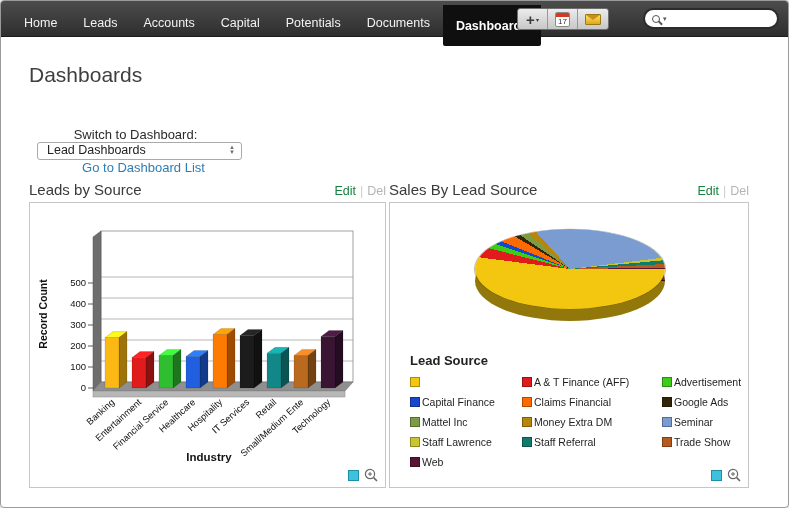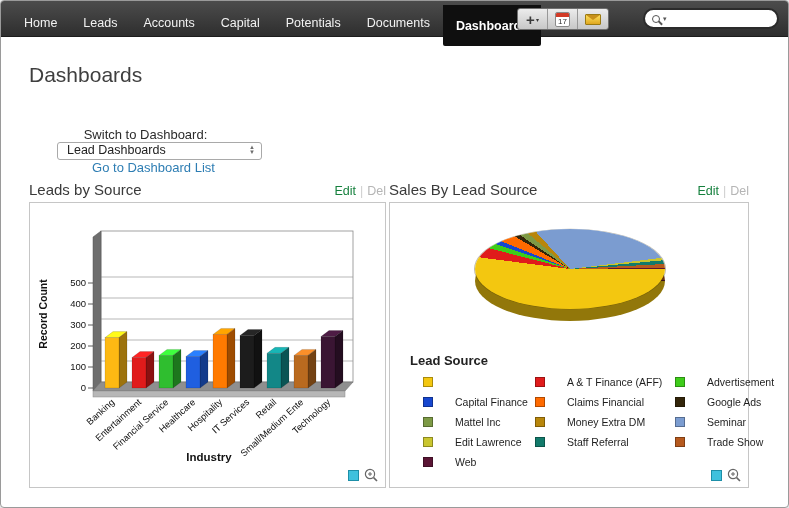--- a/index.html
+++ b/index.html
@@ -51,21 +51,21 @@
   .mag { width: 8px; height: 8px; border: 1.5px solid #555; border-radius: 50%; position: relative; flex: none; }
   .mag::after { content: ''; position: absolute; width: 5px; height: 1.5px; background: #555;
     transform: rotate(45deg); right: -4px; bottom: -2px; }
   .search-caret { font-size: 7px; color: #555; flex: none; }
   .search input { border: none; outline: none; background: transparent; flex: 1; min-width: 0; font-size: 11px; color: #222; }
   
   .page-title { position: absolute; left: 28px; top: 62px; font-size: 21px; color: #3f3f3f; }
   .switch-row { position: absolute; left: 28px; top: 126px; height: 28px; display: flex; align-items: center; flex-direction: column; }
   .switch-label { font-size: 13px; color: #2b2b2b; }
   .select {
-    margin-left: 28px; width: 205px; height: 26px; background: #fff;
+    margin-left: 8px; width: 205px; height: 26px; background: #fff;
     border: 1px solid #a9a9a9; border-radius: 3px; display: flex; align-items: center;
     padding: 0 6px 2px 9px; cursor: pointer;
   }
   .select-value { flex: 1; font-size: 12.5px; color: #222; }
   .stepper { display: flex; flex-direction: column; align-items: center; }
   .stepper i { font-style: normal; font-size: 6px; line-height: 5px; color: #6d6d6d; }
   .goto-link { margin-left: 16px; font-size: 13px; color: #2d7db3; text-decoration: none; cursor: pointer; }
   
   .widget-head { position: absolute; top: 180px; display: flex; align-items: baseline; }
   .w-title { font-size: 15px; color: #3a3a3a; flex: 1; }
@@ -82,21 +82,21 @@
   .legend-sq { width: 11px; height: 11px; background: #3fc1dd; border: 1px solid #1d8fa8; display: block; cursor: pointer; }
   
   .pie-wrap { position: absolute; left: 85px; top: 26px; width: 190px; height: 95px; }
   .pie-top, .pie-depth { position: absolute; left: 0; width: 190px; height: 190px; border-radius: 50%;
     transform: scaleY(0.42); }
   .pie-top { top: -55px; box-shadow: 0 0 0 1px rgba(60,50,0,0.35); }
   .pie-depth { top: -43px; filter: brightness(0.6); }
   .legend-title { position: absolute; left: 20px; top: 150px; font-size: 13px; font-weight: bold; color: #222; }
   .legend-grid { position: absolute; left: 20px; top: 173px; width: 326px; display: grid;
     grid-template-columns: 112px 140px auto; row-gap: 8px; }
-  .lg-item { display: flex; align-items: center; gap: 22px; font-size: 10.5px; color: #1e1e1e; white-space: nowrap; margin-left: 13px; }
+  .lg-item { display: flex; align-items: center; gap: 2px; font-size: 10.5px; color: #1e1e1e; white-space: nowrap; }
   .sw { width: 10px; height: 10px; border: 1px solid rgba(0,0,0,0.3); flex: none; display: block; }
 </style>
 </head>
 <body>
 
 <div id="page">
 
   <div class="nav">
     <div class="tabs">
       <div class="tab">Home</div>
@@ -270,21 +270,21 @@
         <div class="lg-item">
           <span class="sw" style="background: rgb(184, 134, 11);"></span>
           <span>Money Extra DM</span>
         </div>
         <div class="lg-item">
           <span class="sw" style="background: rgb(123, 156, 208);"></span>
           <span>Seminar</span>
         </div>
         <div class="lg-item">
           <span class="sw" style="background: rgb(201, 197, 47);"></span>
-          <span>Edit Lawrence</span>
+          <span>Staff Lawrence</span>
         </div>
         <div class="lg-item">
           <span class="sw" style="background: rgb(18, 122, 107);"></span>
           <span>Staff Referral</span>
         </div>
         <div class="lg-item">
           <span class="sw" style="background: rgb(182, 90, 30);"></span>
           <span>Trade Show</span>
         </div>
         <div class="lg-item">

